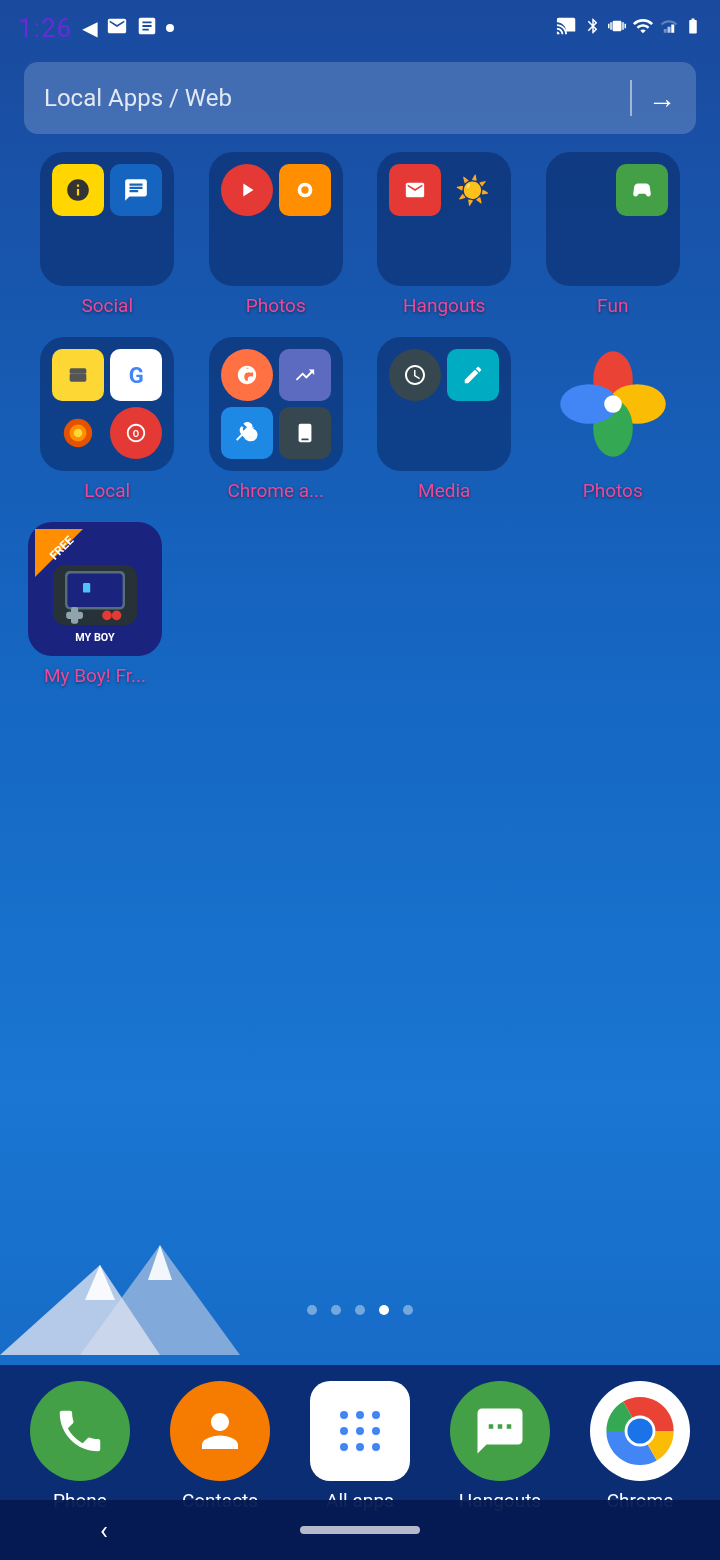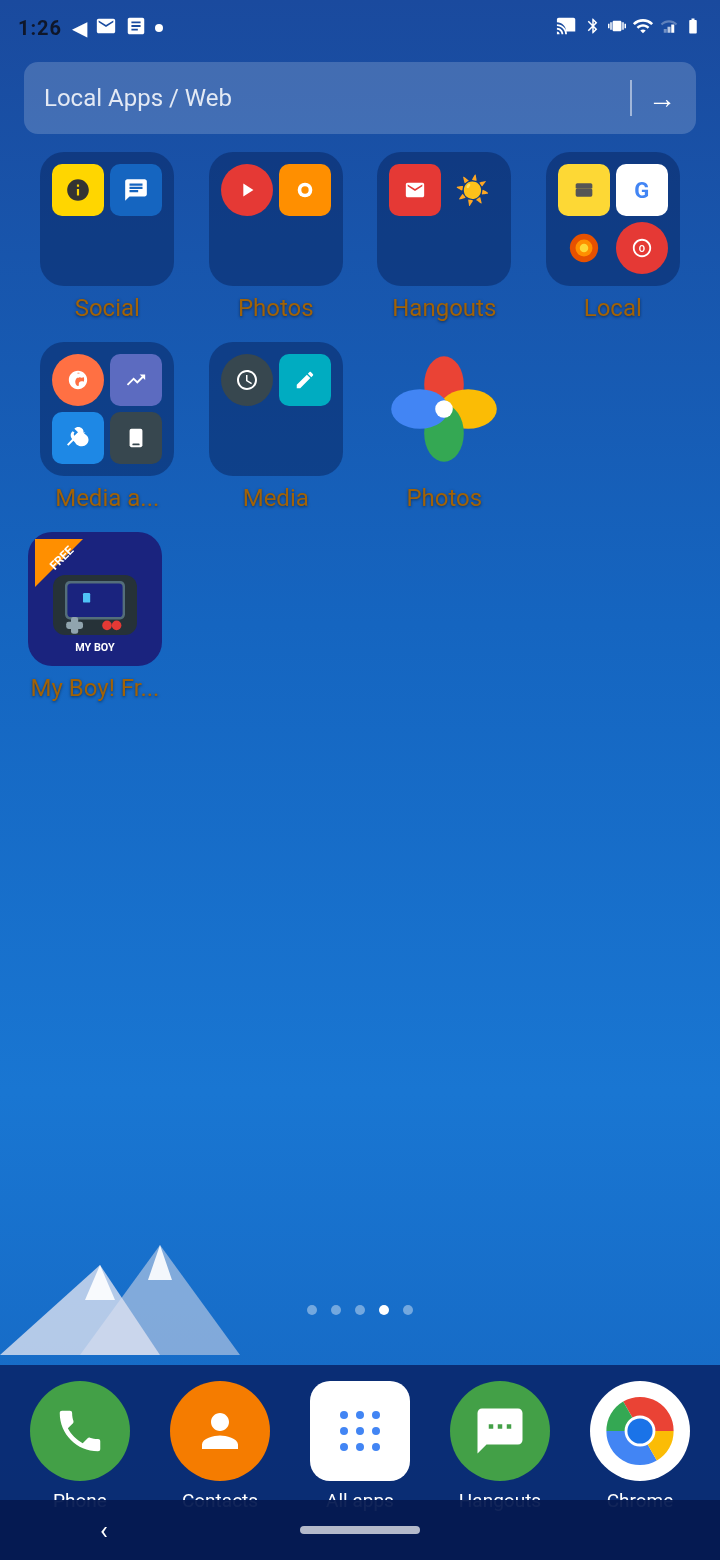--- a/index.html
+++ b/index.html
@@ -21,23 +21,23 @@
       align-items: center;
       padding: 8px 18px 4px 18px;
       height: 52px;
     }
     .status-left {
       display: flex;
       align-items: center;
       gap: 10px;
     }
     .status-time {
-      color: #0f172a;
-      font-size: 20px;
-      font-weight: bold;
+      color: #6d28d9;
+      font-size: 26px;
+      font-weight: normal;
       letter-spacing: 1px;
     }
     .status-icons-left {
       display: flex;
       align-items: center;
       gap: 8px;
     }
     .status-icons-right {
       display: flex;
       align-items: center;
@@ -103,22 +103,22 @@
       border-radius: 24px;
       background: rgba(10, 40, 100, 0.55);
       display: flex;
       align-items: center;
       justify-content: center;
       position: relative;
       overflow: hidden;
     }
 
     .app-label {
-      color: #a16207;
-      font-size: 24px;
+      color: #ec4899;
+      font-size: 19px;
       text-align: center;
       text-shadow: 0 1px 3px rgba(0,0,0,0.5);
     }
 
     
     .folder-grid {
       display: grid;
       grid-template-columns: 1fr 1fr;
       grid-template-rows: 1fr 1fr;
       gap: 6px;
@@ -383,20 +383,41 @@
 
           <span style="font-size:28px;">☀️</span>
         </div>
         <div class="mini-icon" style="background:transparent"></div>
         <div class="mini-icon" style="background:transparent"></div>
       </div>
     </div>
     <span class="app-label">Hangouts</span>
   </div>
 
+  <div class="app-item">
+    <div class="app-icon-wrapper">
+      <div class="folder-grid">
+
+        <div class="mini-icon" style="background:transparent; display:grid; grid-template-columns:1fr 1fr; gap:3px;">
+          <div style="background:#e53935; border-radius:4px;"></div>
+          <div style="background:#43a047; border-radius:4px;"></div>
+          <div style="background:#1e88e5; border-radius:4px;"></div>
+          <div style="background:#fdd835; border-radius:4px;"></div>
+        </div>
+        <div class="mini-icon" style="background:#43a047; border-radius:10px;">
+          <svg width="22" height="22" viewBox="0 0 24 24" fill="white">
+              <path d="M21.58 16.09l-1.09-7.66C20.21 6.46 18.52 5 16.53 5H7.47C5.48 5 3.79 6.46 3.51 8.43l-1.09 7.66C2.2 17.63 3.39 19 4.94 19h.16c.8 0 1.56-.4 2.02-1.07L8.5 16h7l1.38 1.93c.46.67 1.22 1.07 2.02 1.07h.16c1.55 0 2.74-1.37 2.52-2.91z"></path>
+            </svg>
+        </div>
+        <div class="mini-icon" style="background:transparent"></div>
+        <div class="mini-icon" style="background:transparent"></div>
+      </div>
+    </div>
+    <span class="app-label">Fun</span>
+  </div>
 
   <div class="app-item">
     <div class="app-icon-wrapper">
       <div class="folder-grid">
         <div class="mini-icon" style="background:#fdd835; border-radius:10px;">
           <svg width="20" height="20" viewBox="0 0 24 24" fill="#555">
               <path d="M10 4H4c-1.1 0-2 .9-2 2v4h20V6c0-1.1-.9-2-2-2h-7z"></path>
               <rect x="2" y="10" width="20" height="10" rx="2" fill="#555"></rect>
             </svg>
         </div>
@@ -440,21 +461,21 @@
             </svg>
         </div>
         <div class="mini-icon" style="background:#37474f; border-radius:10px;">
           <svg width="22" height="22" viewBox="0 0 24 24" fill="white">
               <rect x="5" y="2" width="14" height="20" rx="2"></rect>
               <rect x="8" y="18" width="8" height="2" rx="1" fill="#37474f"></rect>
             </svg>
         </div>
       </div>
     </div>
-    <span class="app-label">Media a...</span>
+    <span class="app-label">Chrome a...</span>
   </div>
 
   <div class="app-item">
     <div class="app-icon-wrapper">
       <div class="folder-grid">
         <div class="mini-icon" style="background:#37474f; border-radius:50%;">
           <svg width="24" height="24" viewBox="0 0 24 24" fill="white">
               <path d="M11.99 2C6.47 2 2 6.48 2 12s4.47 10 9.99 10C17.52 22 22 17.52 22 12S17.52 2 11.99 2zM12 20c-4.42 0-8-3.58-8-8s3.58-8 8-8 8 3.58 8 8-3.58 8-8 8zm.5-13H11v6l5.25 3.15.75-1.23-4.5-2.67V7z"></path>
             </svg>
         </div>

